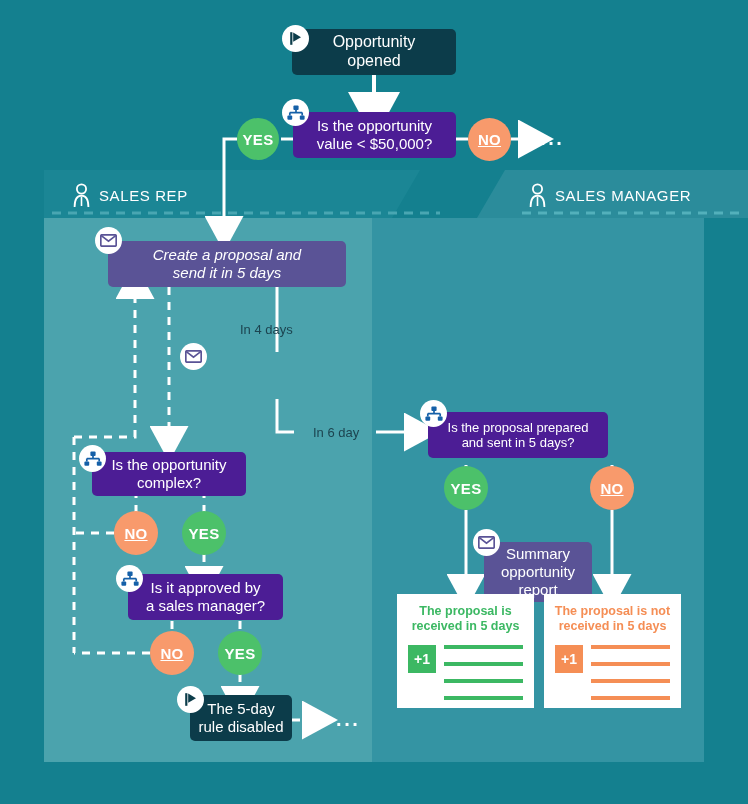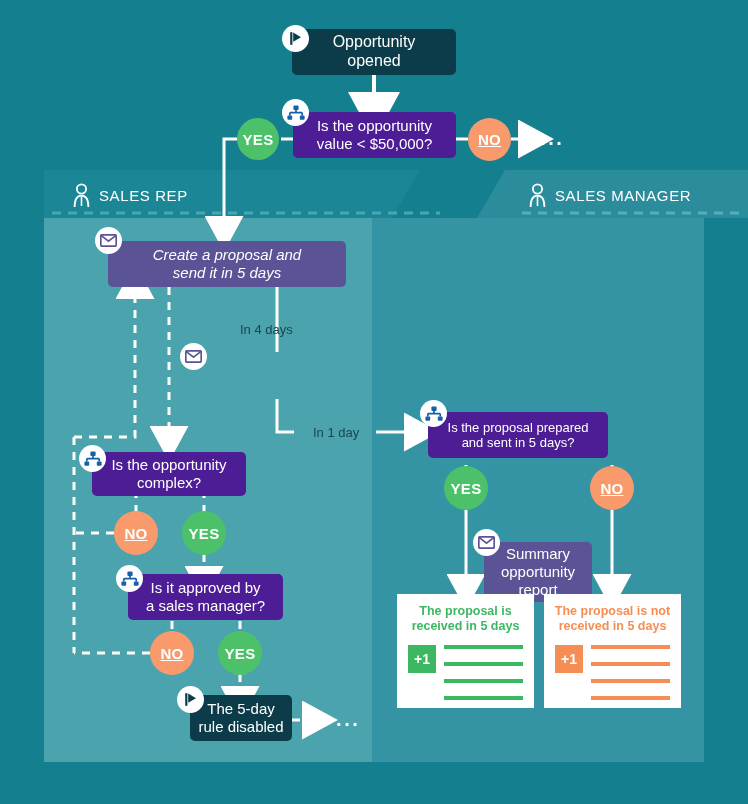--- a/index.html
+++ b/index.html
@@ -183,21 +183,21 @@
 
   <div class="elabel" style="left:240px;top:322px;">In 4 days</div>
 
   <div class="badge" style="left:180px;top:343px;">
     <svg width="17" height="13" viewBox="0 0 17 13">
       <rect x="0.8" y="0.8" width="15.4" height="11.4" rx="1.2" fill="none" stroke="#5a5396" stroke-width="1.7"></rect>
       <path d="M1.3,1.6 L8.5,7.1 L15.7,1.6" fill="none" stroke="#5a5396" stroke-width="1.7"></path>
     </svg>
   </div>
 
-  <div class="elabel" style="left:313px;top:425px;">In 1 day</div>
+  <div class="elabel" style="left:313px;top:425px;">In 6 day</div>
 
   <div class="node blue" style="left:92px;top:452px;width:154px;height:44px;font-size:15px;">
     <div>
       <div>Is the opportunity</div>
       <div>complex?</div>
     </div>
   </div>
   <div class="badge" style="left:79px;top:445px;">
     <svg width="18" height="16" viewBox="0 0 18 16">
       <rect x="6.4" y="0.6" width="5.2" height="4.4" rx="1" fill="#1560a8"></rect>

